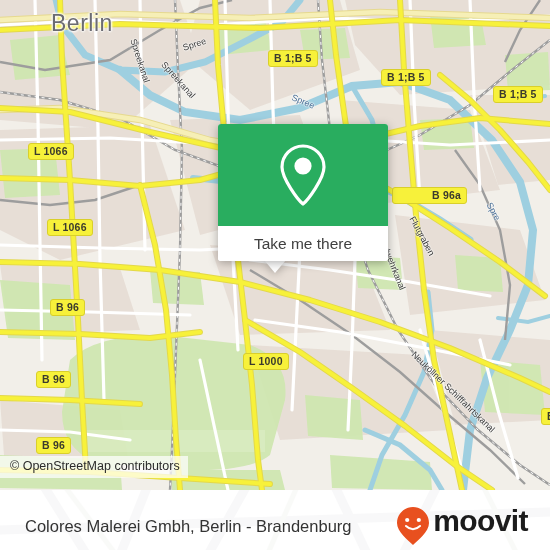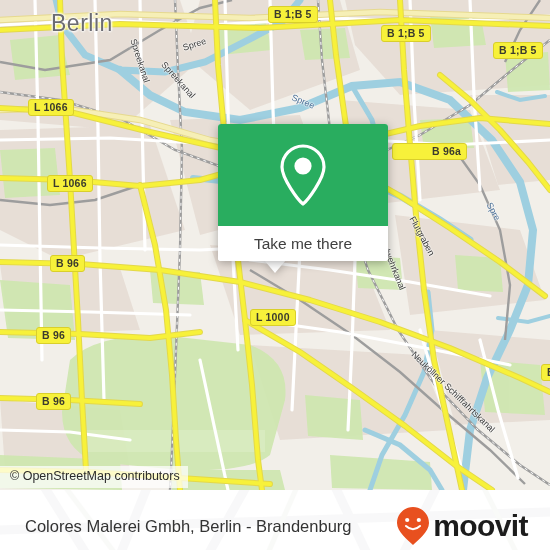--- a/index.html
+++ b/index.html
@@ -28,20 +28,21 @@
     border: 1.6px solid #d9cf2b;
     border-radius: 3px;
     color: #3b3b2e;
     font-size: 10.5px;
     font-weight: bold;
     letter-spacing: .2px;
     padding: 1px 5px 2px 5px;
     line-height: 12px;
     white-space: nowrap;
     font-family: "Liberation Sans", sans-serif;
+    margin-top: 44px;
   }
 
   
   .maplabel {
     position: absolute;
     white-space: nowrap;
     font-family: "Liberation Sans", sans-serif;
     pointer-events: none;
   }
   .lbl-city {
@@ -91,21 +92,21 @@
     position: absolute; left: 50%; top: 136px; margin-left: -11px;
     width: 0; height: 0;
     border-left: 11px solid transparent;
     border-right: 11px solid transparent;
     border-top: 13px solid #fff;
   }
 
   
   #attribution {
     position: absolute;
-    left: 0; top: 466px;
+    left: 0; top: 456px;
     background: rgba(255,255,255,.72);
     color: #2b2b2b;
     font-size: 12.5px;
     padding: 3px 8px 4px 10px;
     line-height: 15px;
   }
 
   
   #footer {
     position: absolute;
@@ -122,21 +123,21 @@
     left: 25px; top: 50%;
     transform: translateY(-50%);
     color: #333333;
     font-size: 16.5px;
     white-space: nowrap;
   }
   #brand {
     position: absolute;
     right: 22px; top: 50%;
     transform: translateY(-50%);
-    display: flex; align-items: center; gap: 3px;
+    display: flex; gap: 3px;
   }
   #brand-word {
     color: #1c1c1c;
     font-size: 30px;
     font-weight: bold;
     letter-spacing: -.6px;
     line-height: 30px;
   }
 </style>
 </head>
@@ -305,21 +306,21 @@
       </div>
 
     <div id="shields">
         <div class="shield" style="left: 268px; top: 6px;">B 1;B 5</div>
         <div class="shield" style="left: 381px; top: 25px;">B 1;B 5</div>
         <div class="shield" style="left: 493px; top: 42px;">B 1;B 5</div>
         <div class="shield" style="left: 28px; top: 99px;">L 1066</div>
         <div class="shield" style="left: 47px; top: 175px;">L 1066</div>
         <div class="shield" style="left: 392px; top: 143px; padding-left: 39px;">B 96a</div>
         <div class="shield" style="left: 50px; top: 255px;">B 96</div>
-        <div class="shield" style="left: 250px; top: 309px;">L 1000</div>
+        <div class="shield" style="left: 243px; top: 309px;">L 1000</div>
         <div class="shield" style="left: 36px; top: 327px;">B 96</div>
         <div class="shield" style="left: 36px; top: 393px;">B 96</div>
         <div class="shield" style="left: 541px; top: 364px;">B</div>
       </div>
 
     <div id="attribution">© OpenStreetMap contributors</div>
 
     <div id="tail-wrap">
       <div id="tail-shape"></div>
     </div>

